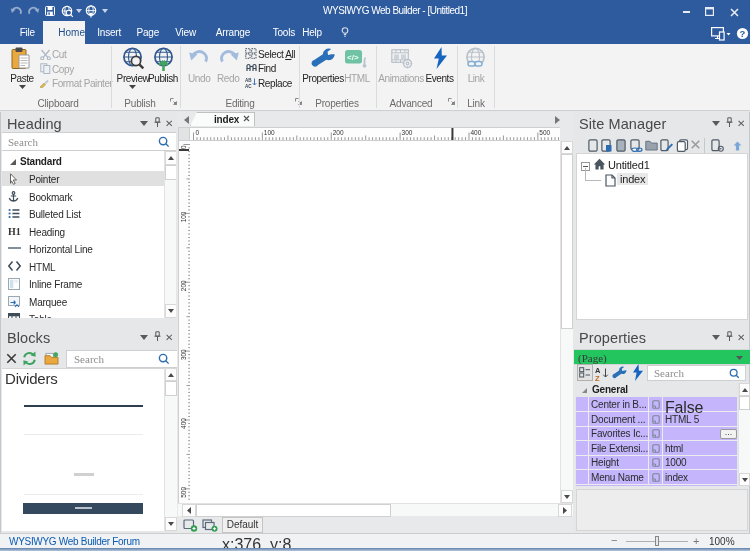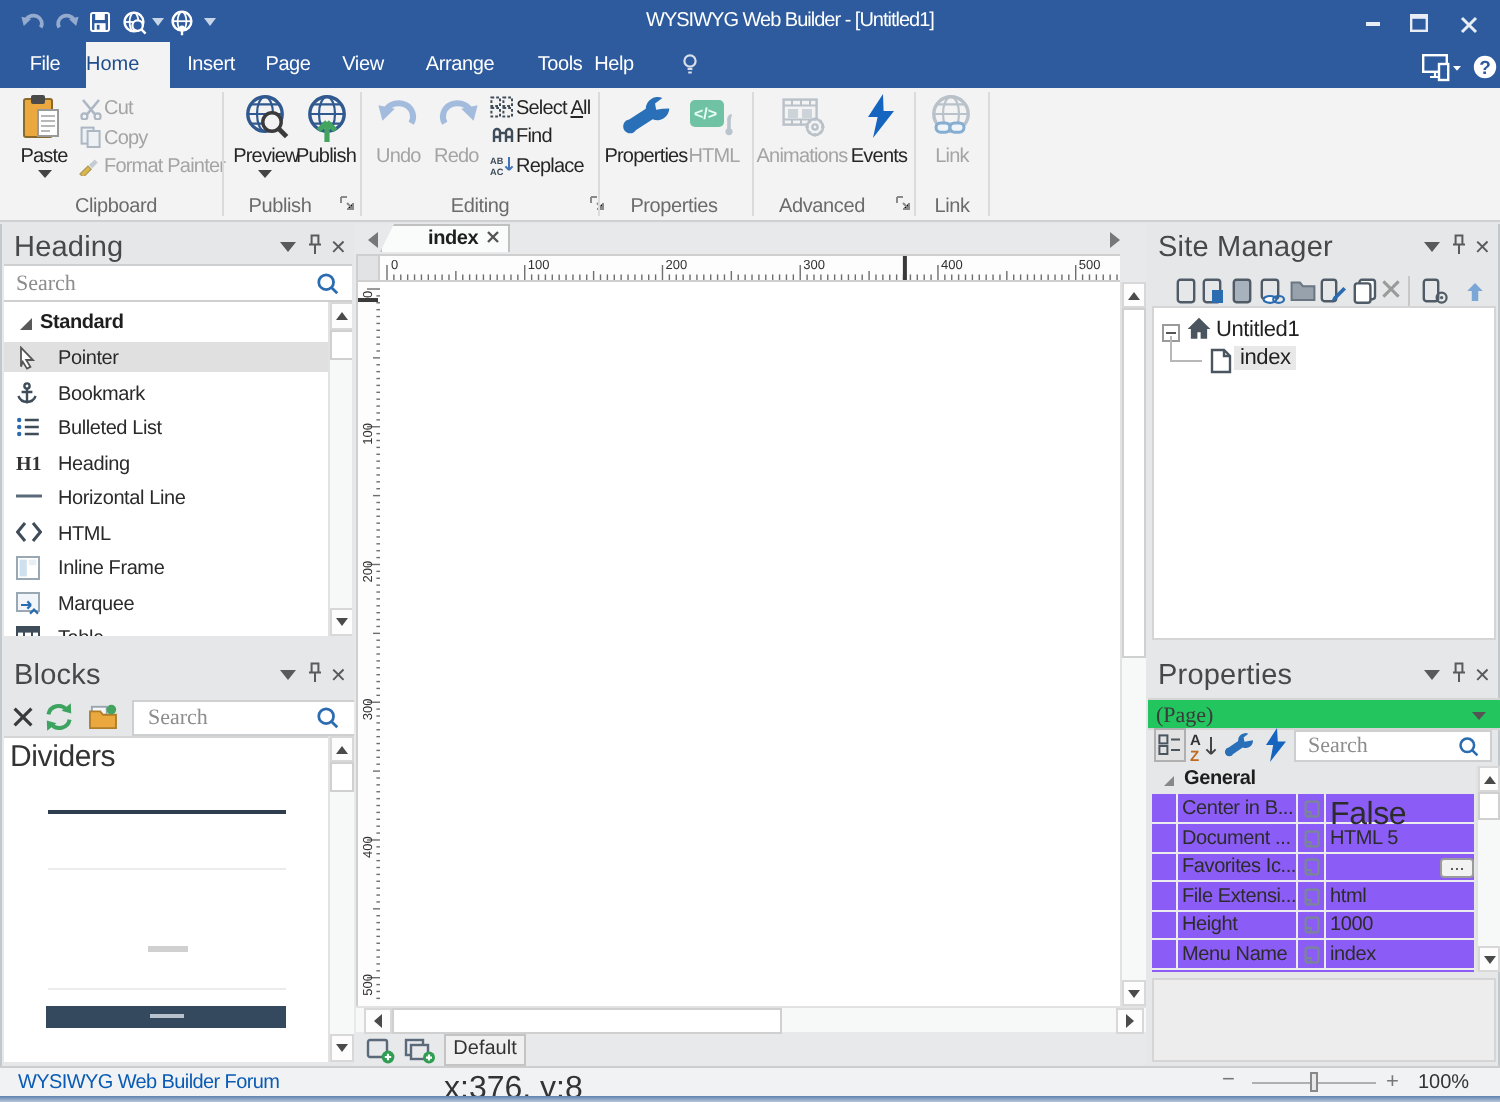--- a/index.html
+++ b/index.html
@@ -5,22 +5,22 @@
 html,body{width:750px;height:551px;overflow:hidden}
 body{font-family:"Liberation Sans",sans-serif;font-size:10px;color:#1e1e1e;background:#e6e7e8}
 #win{position:absolute;left:0;top:0;width:750px;height:551px;overflow:hidden}
 .abs{position:absolute}
 svg{display:block}
 
 #titlebar{position:absolute;left:0;top:0;width:750px;height:22px;background:#2e5b9e}
 #title{position:absolute;left:0;top:0;width:790px;text-align:center;line-height:22px;color:#fff;font-size:10px;letter-spacing:-0.5px}
 
 #menubar{position:absolute;left:0;top:22px;width:750px;height:22px;background:#2e5b9e}
-.menuitem{position:absolute;top:0;height:22px;line-height:22px;color:#fff;font-size:10px;text-align:center;letter-spacing:-0.2px}
-#hometab{position:absolute;left:43px;top:-1px;width:42px;height:23px;background:#f3f3f4;color:#1f4e8c;text-align:left;line-height:23px;font-size:10px}
+.menuitem{position:absolute;top:0;height:22px;line-height:22px;color:#fff;font-size:10px;text-align:right;letter-spacing:-0.2px}
+#hometab{position:absolute;left:43px;top:-1px;width:42px;height:23px;background:#f3f3f4;color:#1f4e8c;text-align:right;line-height:23px;font-size:10px}
 
 #ribbon{position:absolute;left:0;top:44px;width:750px;height:67px;background:#f3f3f4;border-bottom:1px solid #cfd0d2}
 .gsep{position:absolute;top:2px;height:62px;width:1px;background:#dadbdc}
 .glabel{position:absolute;top:52px;height:13px;line-height:13px;font-size:10px;color:#6b6b6b;text-align:center;letter-spacing:-0.2px}
 .btext{position:absolute;font-size:10px;color:#252525;letter-spacing:-0.4px;white-space:nowrap}
 .bctr{text-align:center}
 .gray{color:#a4a4a4}
 .launch{position:absolute;top:53px;width:10px;height:10px}
 
 .ptitle{font-size:14.5px;color:#484848;letter-spacing:0.1px;white-space:nowrap}
@@ -945,21 +945,21 @@
         </svg>
   </div>
 
   <div class="abs" style="left:8px;top:62px">
         <svg width="5" height="5" viewBox="0 0 5 5">
           <path d="M5 0 v5 h-5z" fill="#888"></path>
         </svg>
       </div>
   <div class="abs" style="left:18px;top:58px;font-weight:bold;font-size:10px;letter-spacing:-0.2px">General</div>
 
-  <div class="abs" id="pgrid" style="left:2px;top:71px;width:161px;height:89px;background:#8b5cf6">
+  <div class="abs" id="pgrid" style="left:2px;top:71px;width:161px;height:89px;background:#c4b5fd">
         <div style="position:absolute;left:0;top:0px;width:161px;height:15px;border-bottom:1px solid #ececec">
           <span style="position:absolute;left:15px;top:2px;color:#2c2c2c;white-space:nowrap;font-size:10px;letter-spacing:-0.2px">Center in B...</span>
           <svg style="position:absolute;left:76px;top:3px" width="8" height="9" viewBox="0 0 8 9">
             <rect x="0.8" y="0.8" width="6.4" height="7.4" rx="1" fill="none" stroke="#7a8794" stroke-width="1.1"></rect>
             <path d="M0.8 6 h2.7 v2.2" fill="none" stroke="#7a8794" stroke-width="0.9"></path>
           </svg>
           <span style="position:absolute;left:89px;top:2px;color:#2c2c2c;white-space:nowrap;font-size:16px;letter-spacing:-0.2px">False</span>
         </div>
         <div style="position:absolute;left:0;top:14.6px;width:161px;height:15px;border-bottom:1px solid #ececec">
           <span style="position:absolute;left:15px;top:2px;color:#2c2c2c;white-space:nowrap;font-size:10px;letter-spacing:-0.2px">Document ...</span>

